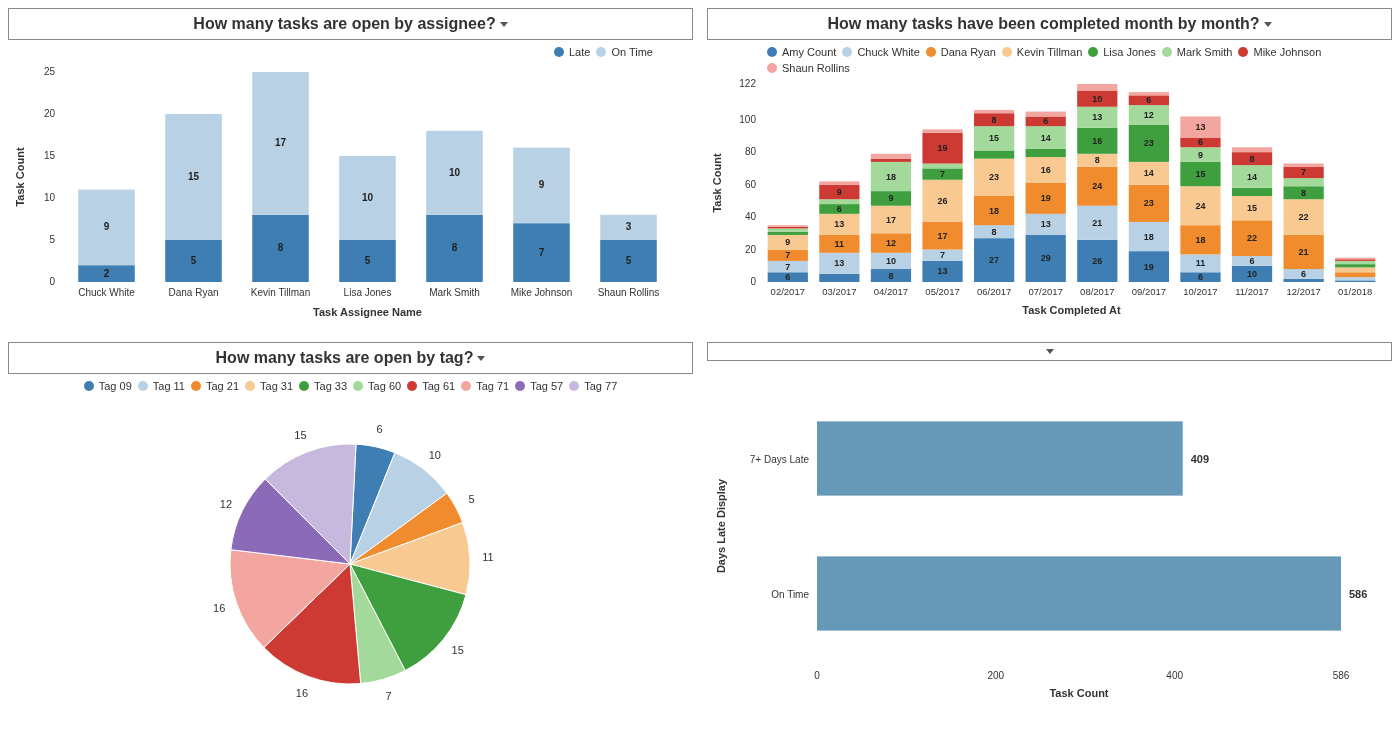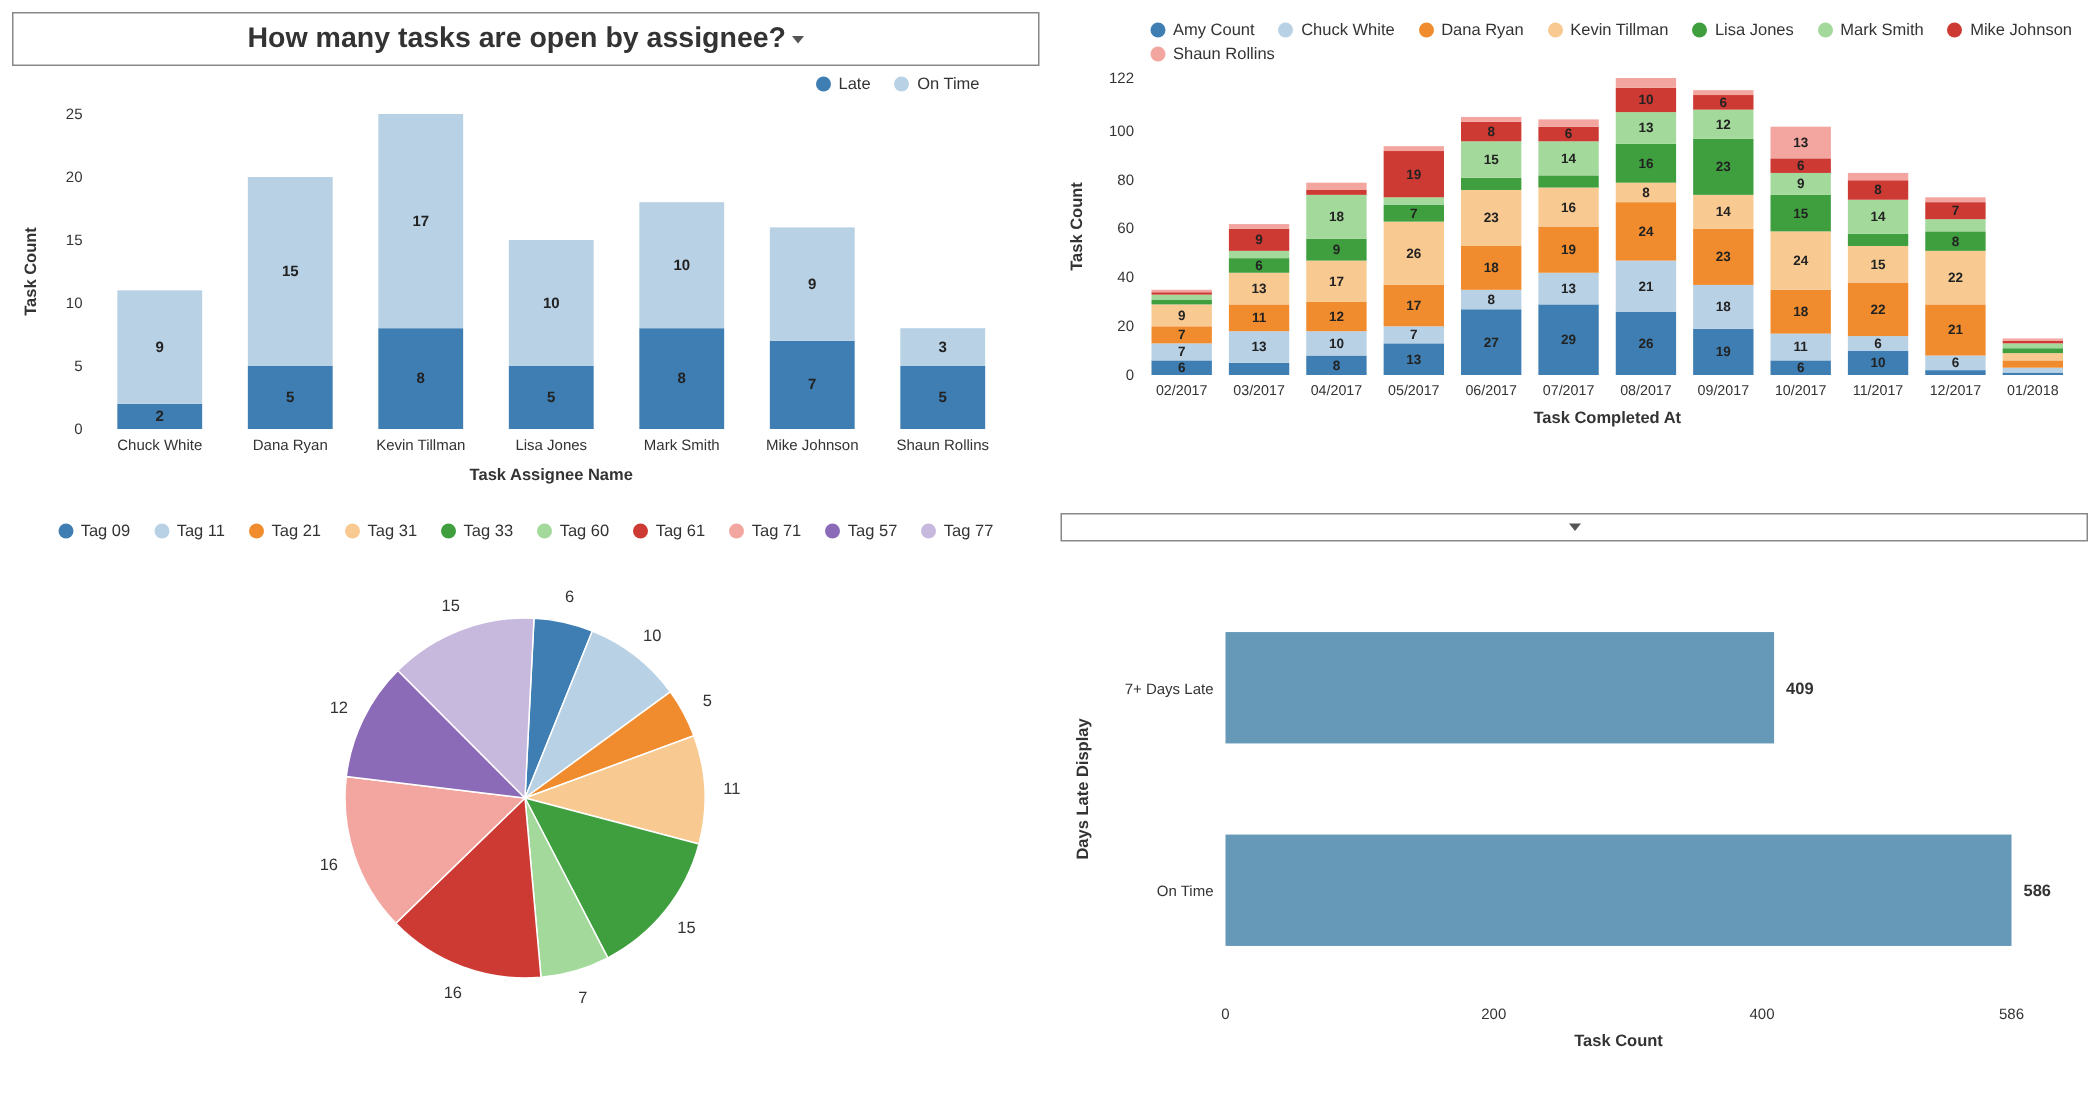--- a/index.html
+++ b/index.html
@@ -20,42 +20,42 @@
   }
   .panel {
     display: flex;
     flex-direction: column;
   }
   .panel-title {
     border: 1px solid #888;
     text-align: center;
     padding: 6px 0;
     font-weight: bold;
-    font-size: 19px;
+    font-size: 16px;
     cursor: pointer;
     display: flex;
     align-items: center;
     justify-content: center;
     gap: 4px;
   }
   .caret {
     display: inline-block;
     width: 0; height: 0;
     border-left: 4px solid transparent;
     border-right: 4px solid transparent;
     border-top: 5px solid #555;
   }
   .chart-area {
     flex: 1;
     position: relative;
   }
   .legend {
     display: flex;
     flex-wrap: wrap;
-    gap: 4px 16px;
+    gap: 4px 6px;
     font-size: 11px;
     padding: 6px 4px 4px 4px;
     text-align: right;
   }
   .legend-item { display: flex; align-items: center; gap: 5px; }
   .swatch { width: 10px; height: 10px; border-radius: 50%; }
   .axis-label { font-size: 11px; font-weight: bold; fill: #333; }
   .tick { font-size: 10px; fill: #333; }
   .bar-label { font-size: 10px; fill: #222; font-weight: bold; text-anchor: middle; }
   .hbar-label { font-size: 11px; fill: #333; font-weight: bold; }
@@ -123,20 +123,24 @@
           <rect x="592.225" y="178" width="56.550000000000004" height="42" fill="#3e7eb2"></rect>
           <text x="620.5" y="202" class="bar-label">5</text>
           <rect x="592.225" y="152.8" width="56.550000000000004" height="25.2" fill="#b8d1e5"></rect>
           <text x="620.5" y="168.4" class="bar-label">3</text>
           <text x="620.5" y="234" class="tick" text-anchor="middle">Shaun Rollins</text>
         </svg>
     </div>
   </div>
 
   <div class="panel">
+    <div class="panel-title">
+      <span>How many tasks have been completed month by month?</span>
+      <span class="caret"></span>
+    </div>
     <div class="chart-area">
       <div class="legend" style="padding-left:60px;" id="legend-b">
           <span class="legend-item">
             <span class="swatch" style="background: rgb(62, 126, 178);"></span>
             <span>Amy Count</span>
           </span>
           <span class="legend-item">
             <span class="swatch" style="background: rgb(184, 209, 229);"></span>
             <span>Chuck White</span>
           </span>
@@ -347,20 +351,24 @@
           <rect x="628.0908333333334" y="186.14754098360658" width="40.23500000000001" height="3.2459016393442623" fill="#3f9f3f"></rect>
           <rect x="628.0908333333334" y="182.9016393442623" width="40.23500000000001" height="3.2459016393442623" fill="#a3d99b"></rect>
           <rect x="628.0908333333334" y="181.27868852459017" width="40.23500000000001" height="1.6229508196721312" fill="#cd3a33"></rect>
           <rect x="628.0908333333334" y="179.65573770491804" width="40.23500000000001" height="1.6229508196721312" fill="#f3a6a0"></rect>
           <text x="648.2083333333334" y="217" class="tick" text-anchor="middle" style="font-size:9.5px">01/2018</text>
         </svg>
     </div>
   </div>
 
   <div class="panel">
+    <div class="panel-title">
+      <span>How many tasks are open by tag?</span>
+      <span class="caret"></span>
+    </div>
     <div class="chart-area">
       <div class="legend" style="justify-content:center;" id="legend-c">
           <span class="legend-item">
             <span class="swatch" style="background: rgb(62, 126, 178);"></span>
             <span>Tag 09</span>
           </span>
           <span class="legend-item">
             <span class="swatch" style="background: rgb(184, 209, 229);"></span>
             <span>Tag 11</span>
           </span>

